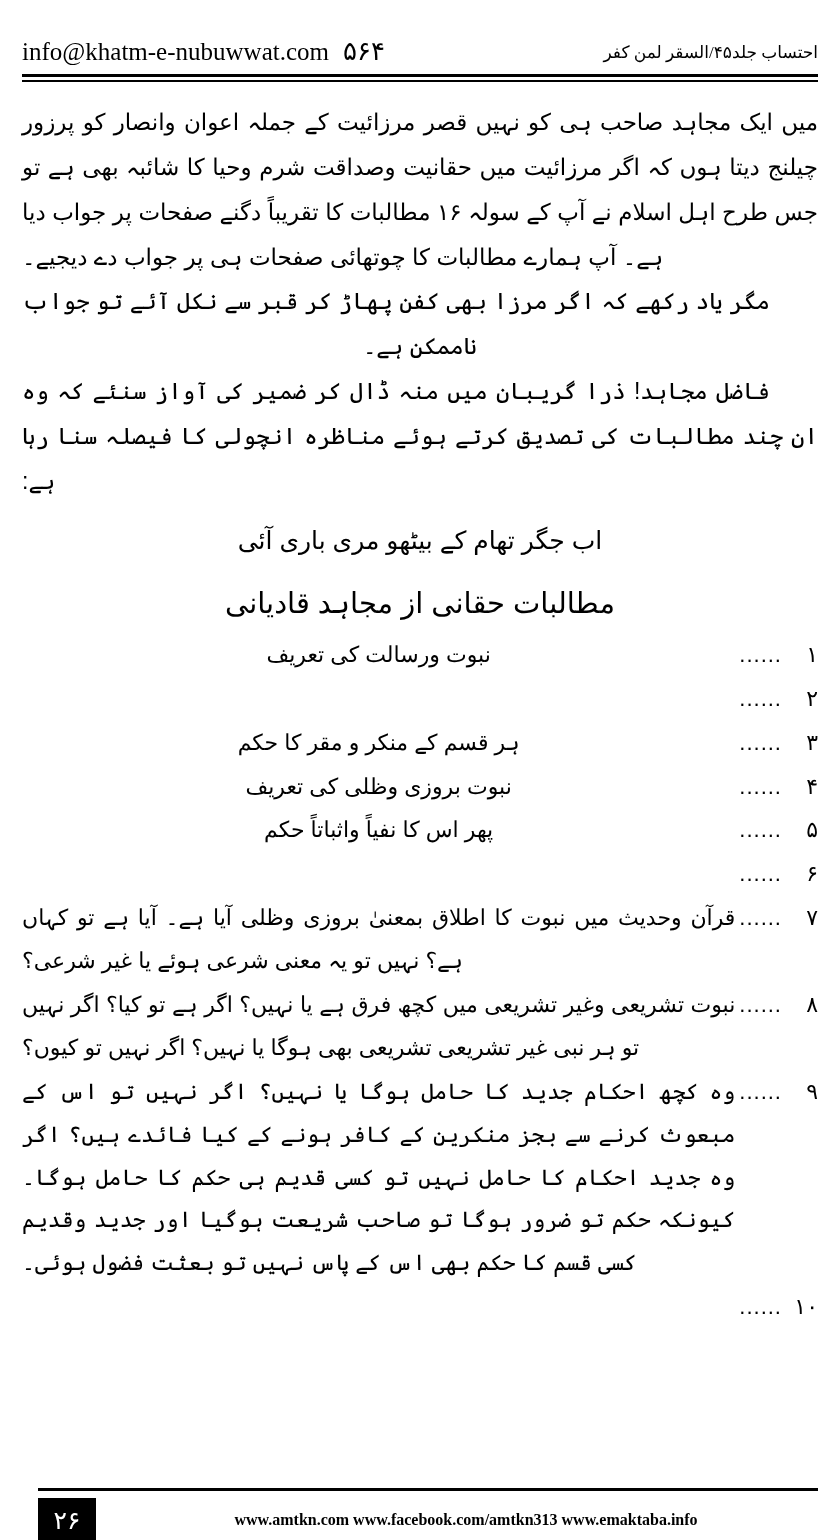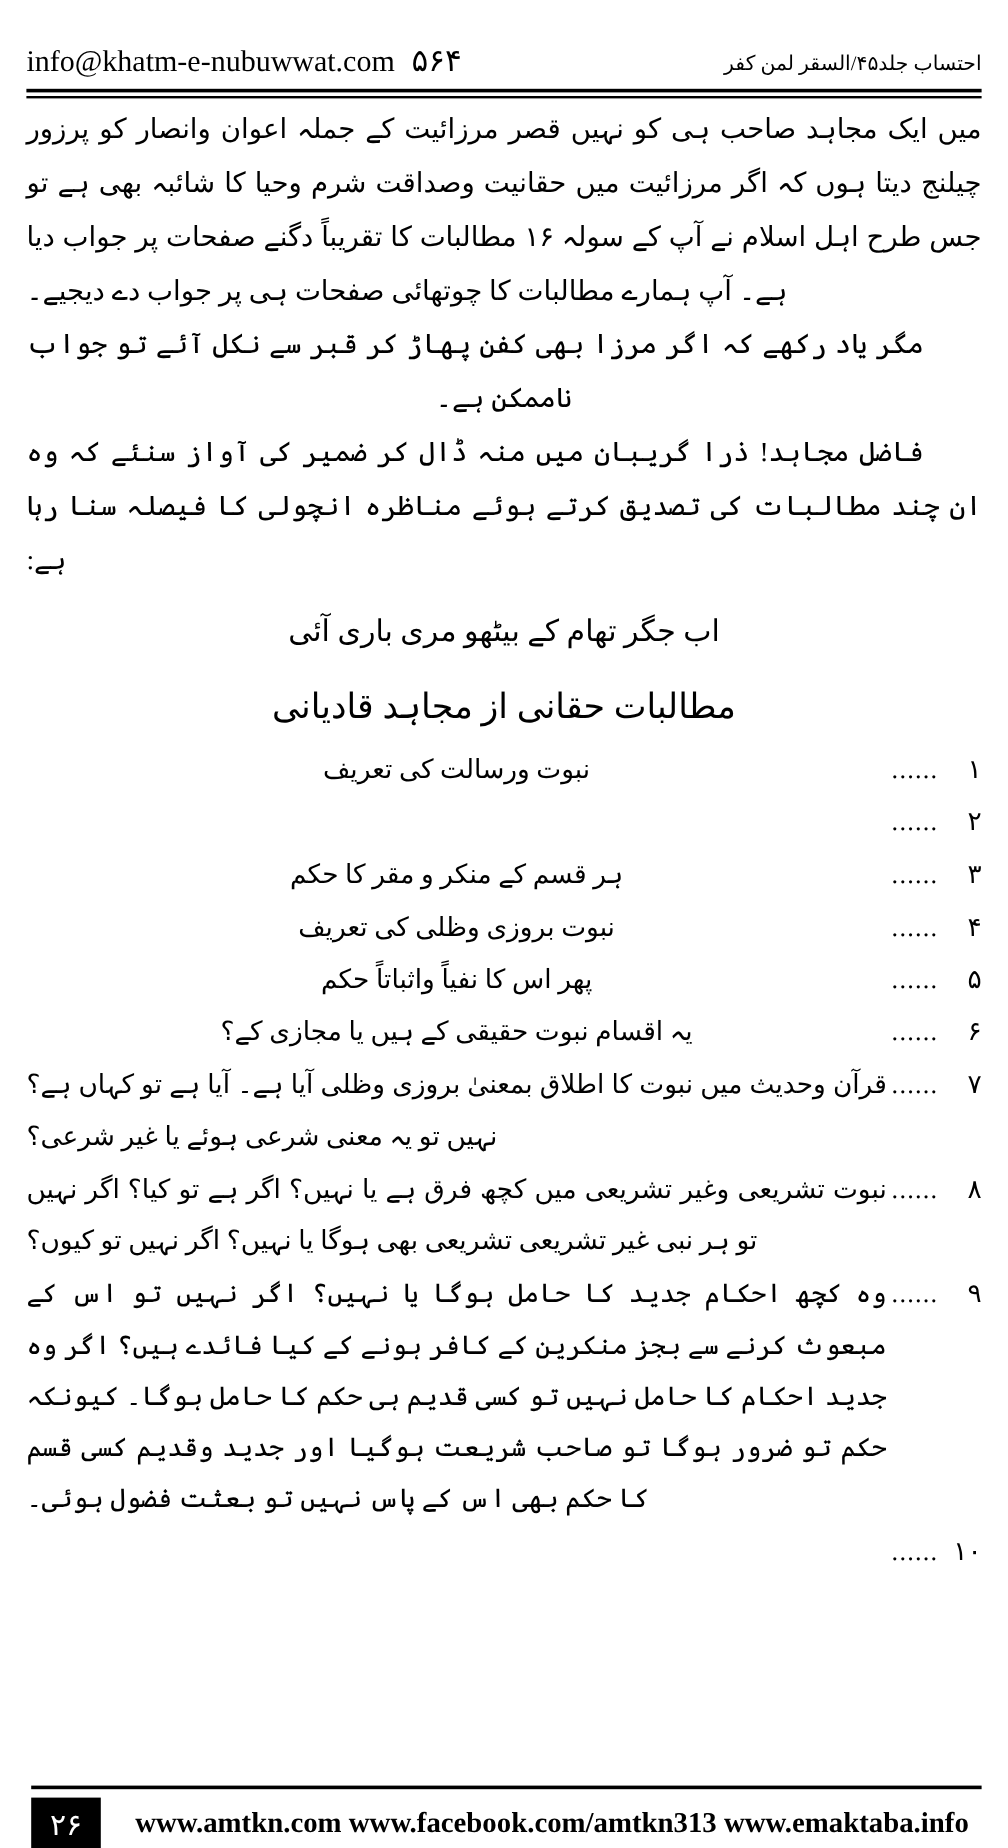--- a/index.html
+++ b/index.html
@@ -62,22 +62,22 @@
   }
   .rule.thin {
     border-top: 2px solid #000;
     margin-top: 3px;
   }
 
   
   .body-area {
     direction: rtl;
     text-align: justify;
-    font-family: Liberation Serif, serif;
-    padding-top: 4px;
+    font-family: Liberation Sans, sans-serif;
+    padding-top: 18px;
   }
   p {
     margin: 0;
   }
   .para {
     font-size: 23px;
     line-height: 1.95;
     text-align: justify;
     text-align-last: left;
     direction: rtl;
@@ -137,21 +137,21 @@
     text-align-last: left;
   }
   .item.short .txt {
     text-align: right;
     text-align-last: center;
   }
 
   
   .footer {
     position: absolute;
-    left: 4px;
+    left: 16px;
     right: 0;
     bottom: 0;
     height: 68px;
     padding: 16px 22px;
     box-sizing: border-box;
   }
   .footer-rule {
     border: 0;
     border-top: 3px solid #000;
     margin: 0;
@@ -173,21 +173,21 @@
     justify-content: center;
     font-size: 25px;
     font-family: "DejaVu Sans", sans-serif;
     flex: 0 0 auto;
   }
   .footer-links {
     flex: 1 1 auto;
     text-align: center;
     font-family: "Liberation Serif", serif;
     font-weight: bold;
-    font-size: 24px;
+    font-size: 16px;
     direction: ltr;
     white-space: nowrap;
   }
 </style>
 </head>
 <body>
 
 <div class="page">
 
   <div class="header">
@@ -237,21 +237,20 @@
 
       <div class="item short">
         <span class="num">۵</span>
         <span class="dots">......</span>
         <span class="txt">پھر اس کا نفیاً واثباتاً حکم</span>
       </div>
 
       <div class="item short">
         <span class="num">۶</span>
         <span class="dots">......</span>
-        <span class="txt">یہ اقسام نبوت حقیقی کے ہیں یا مجازی کے؟</span>
       </div>
 
       <div class="item">
         <span class="num">۷</span>
         <span class="dots">......</span>
         <span class="txt">قرآن وحدیث میں نبوت کا اطلاق بمعنیٰ بروزی وظلی آیا ہے۔ آیا ہے تو کہاں ہے؟ نہیں تو یہ معنی شرعی ہوئے یا غیر شرعی؟</span>
       </div>
 
       <div class="item">
         <span class="num">۸</span>

